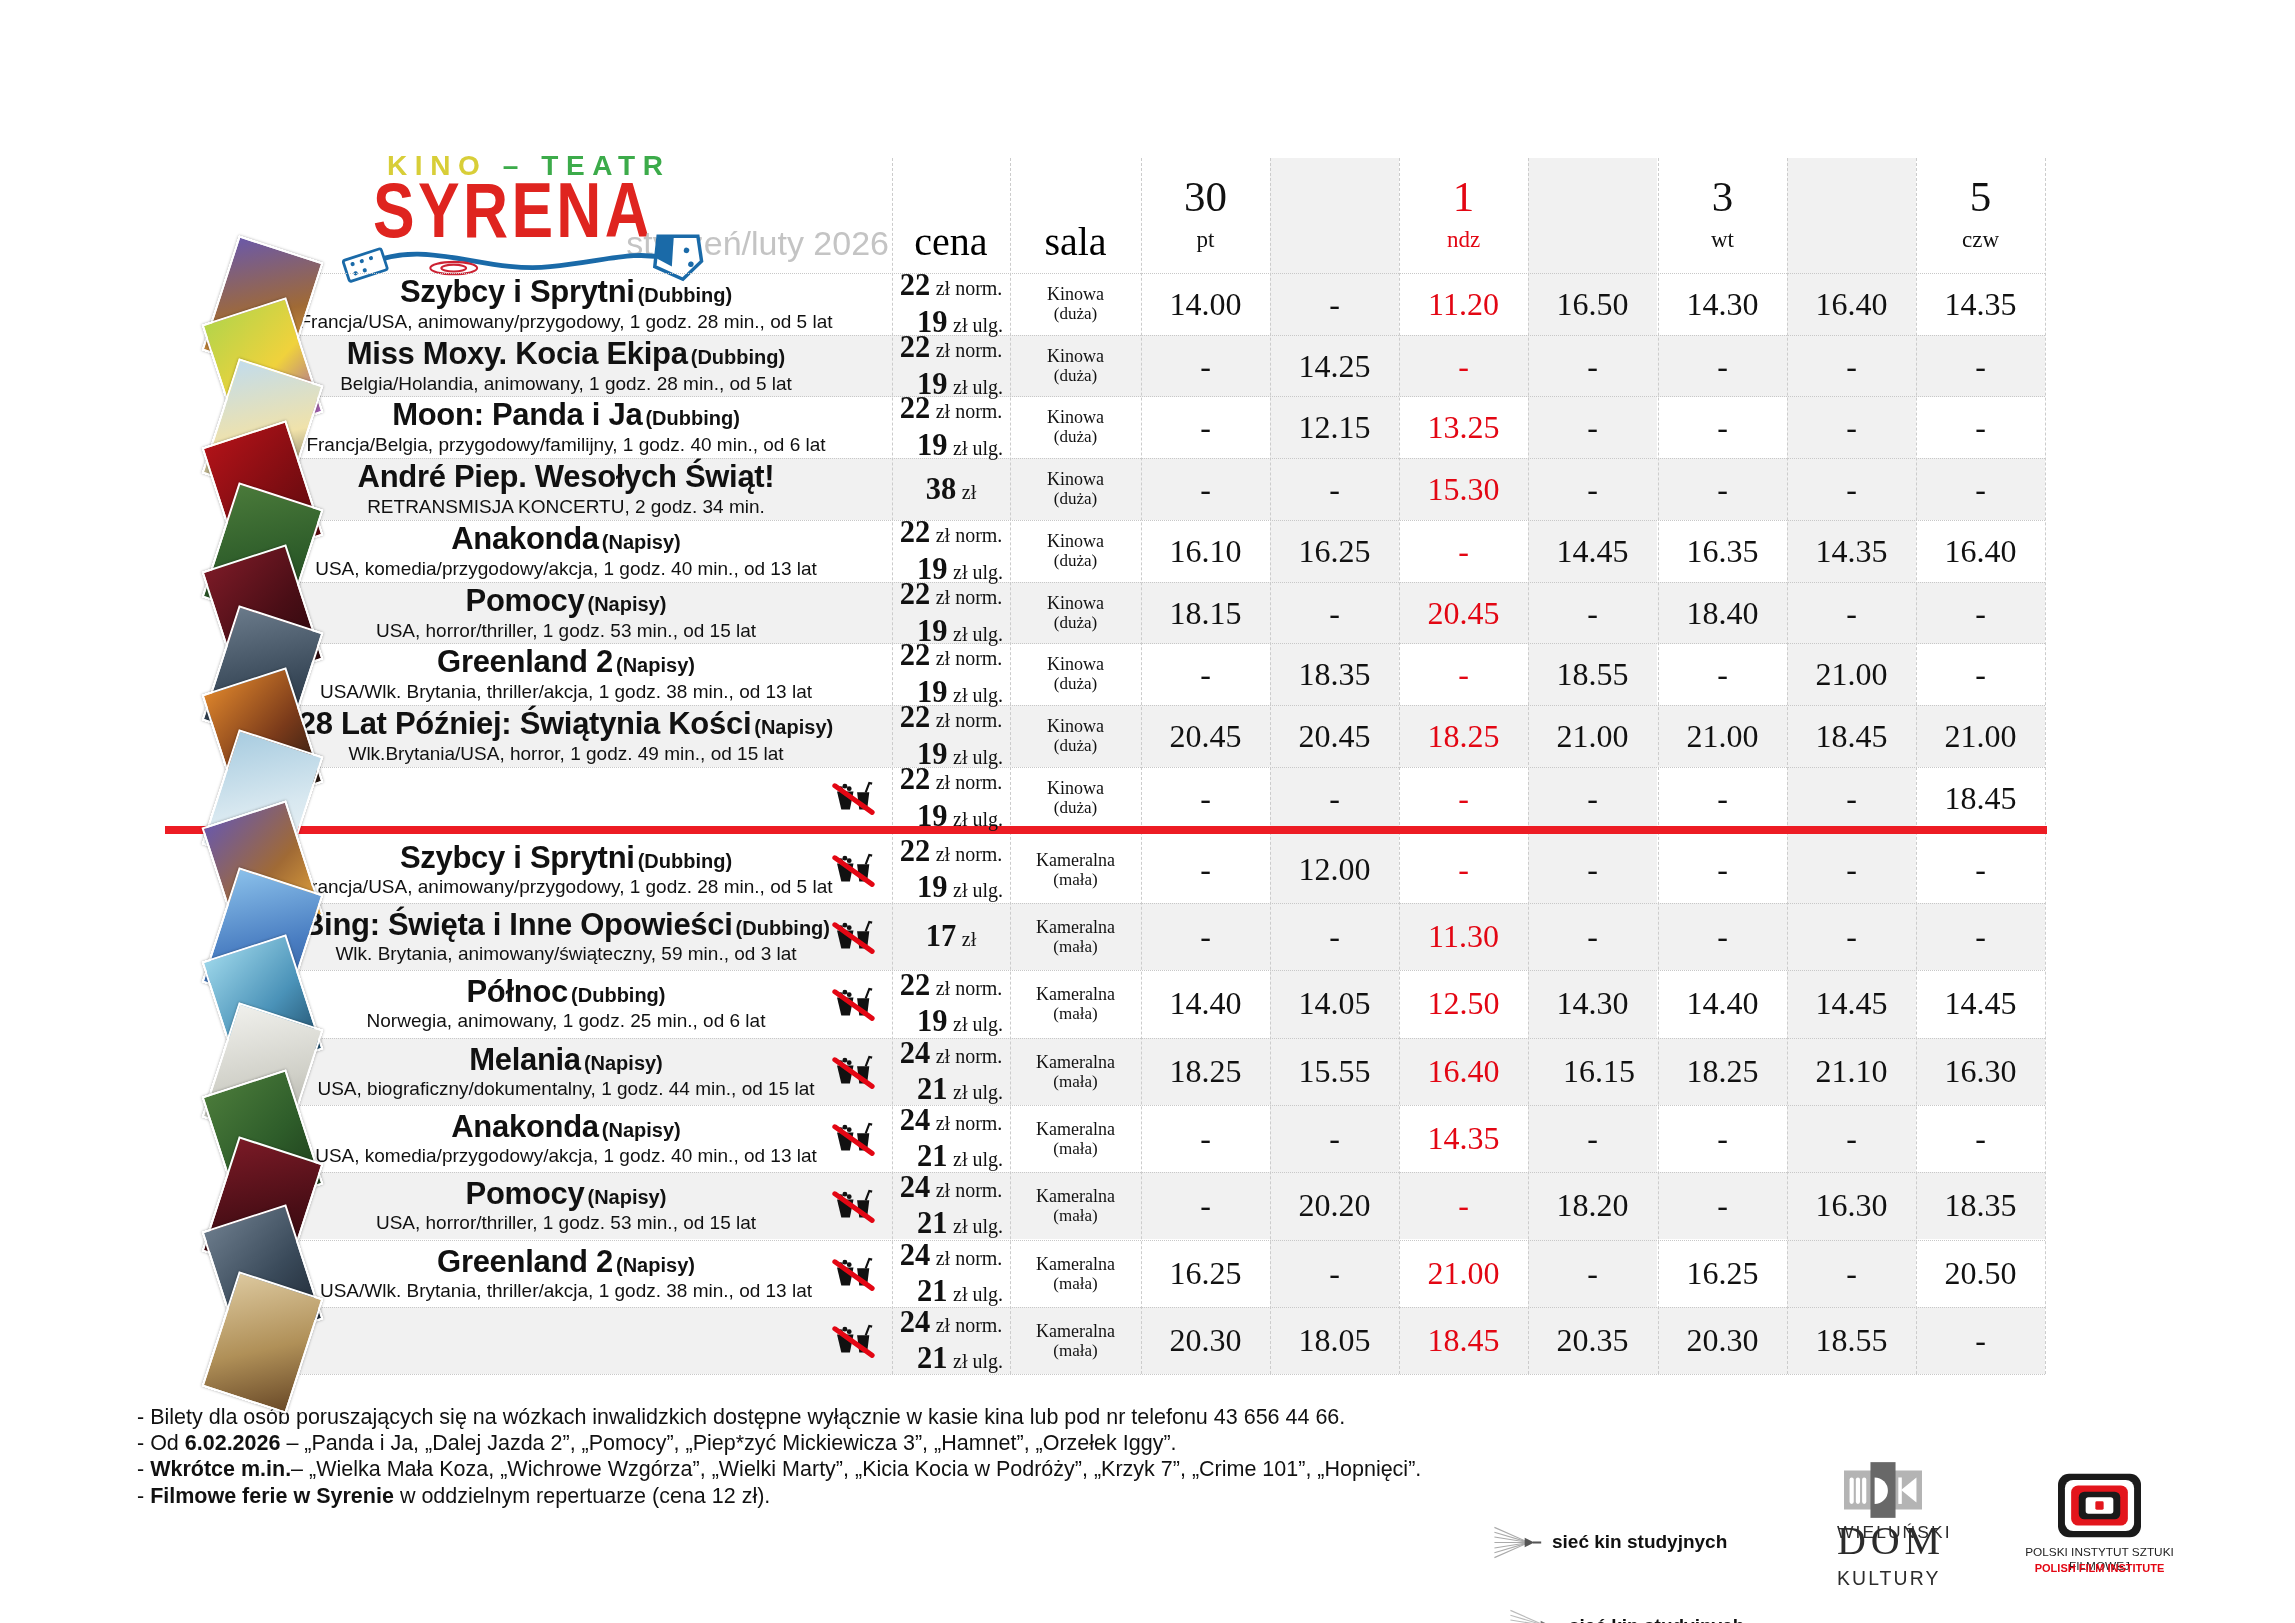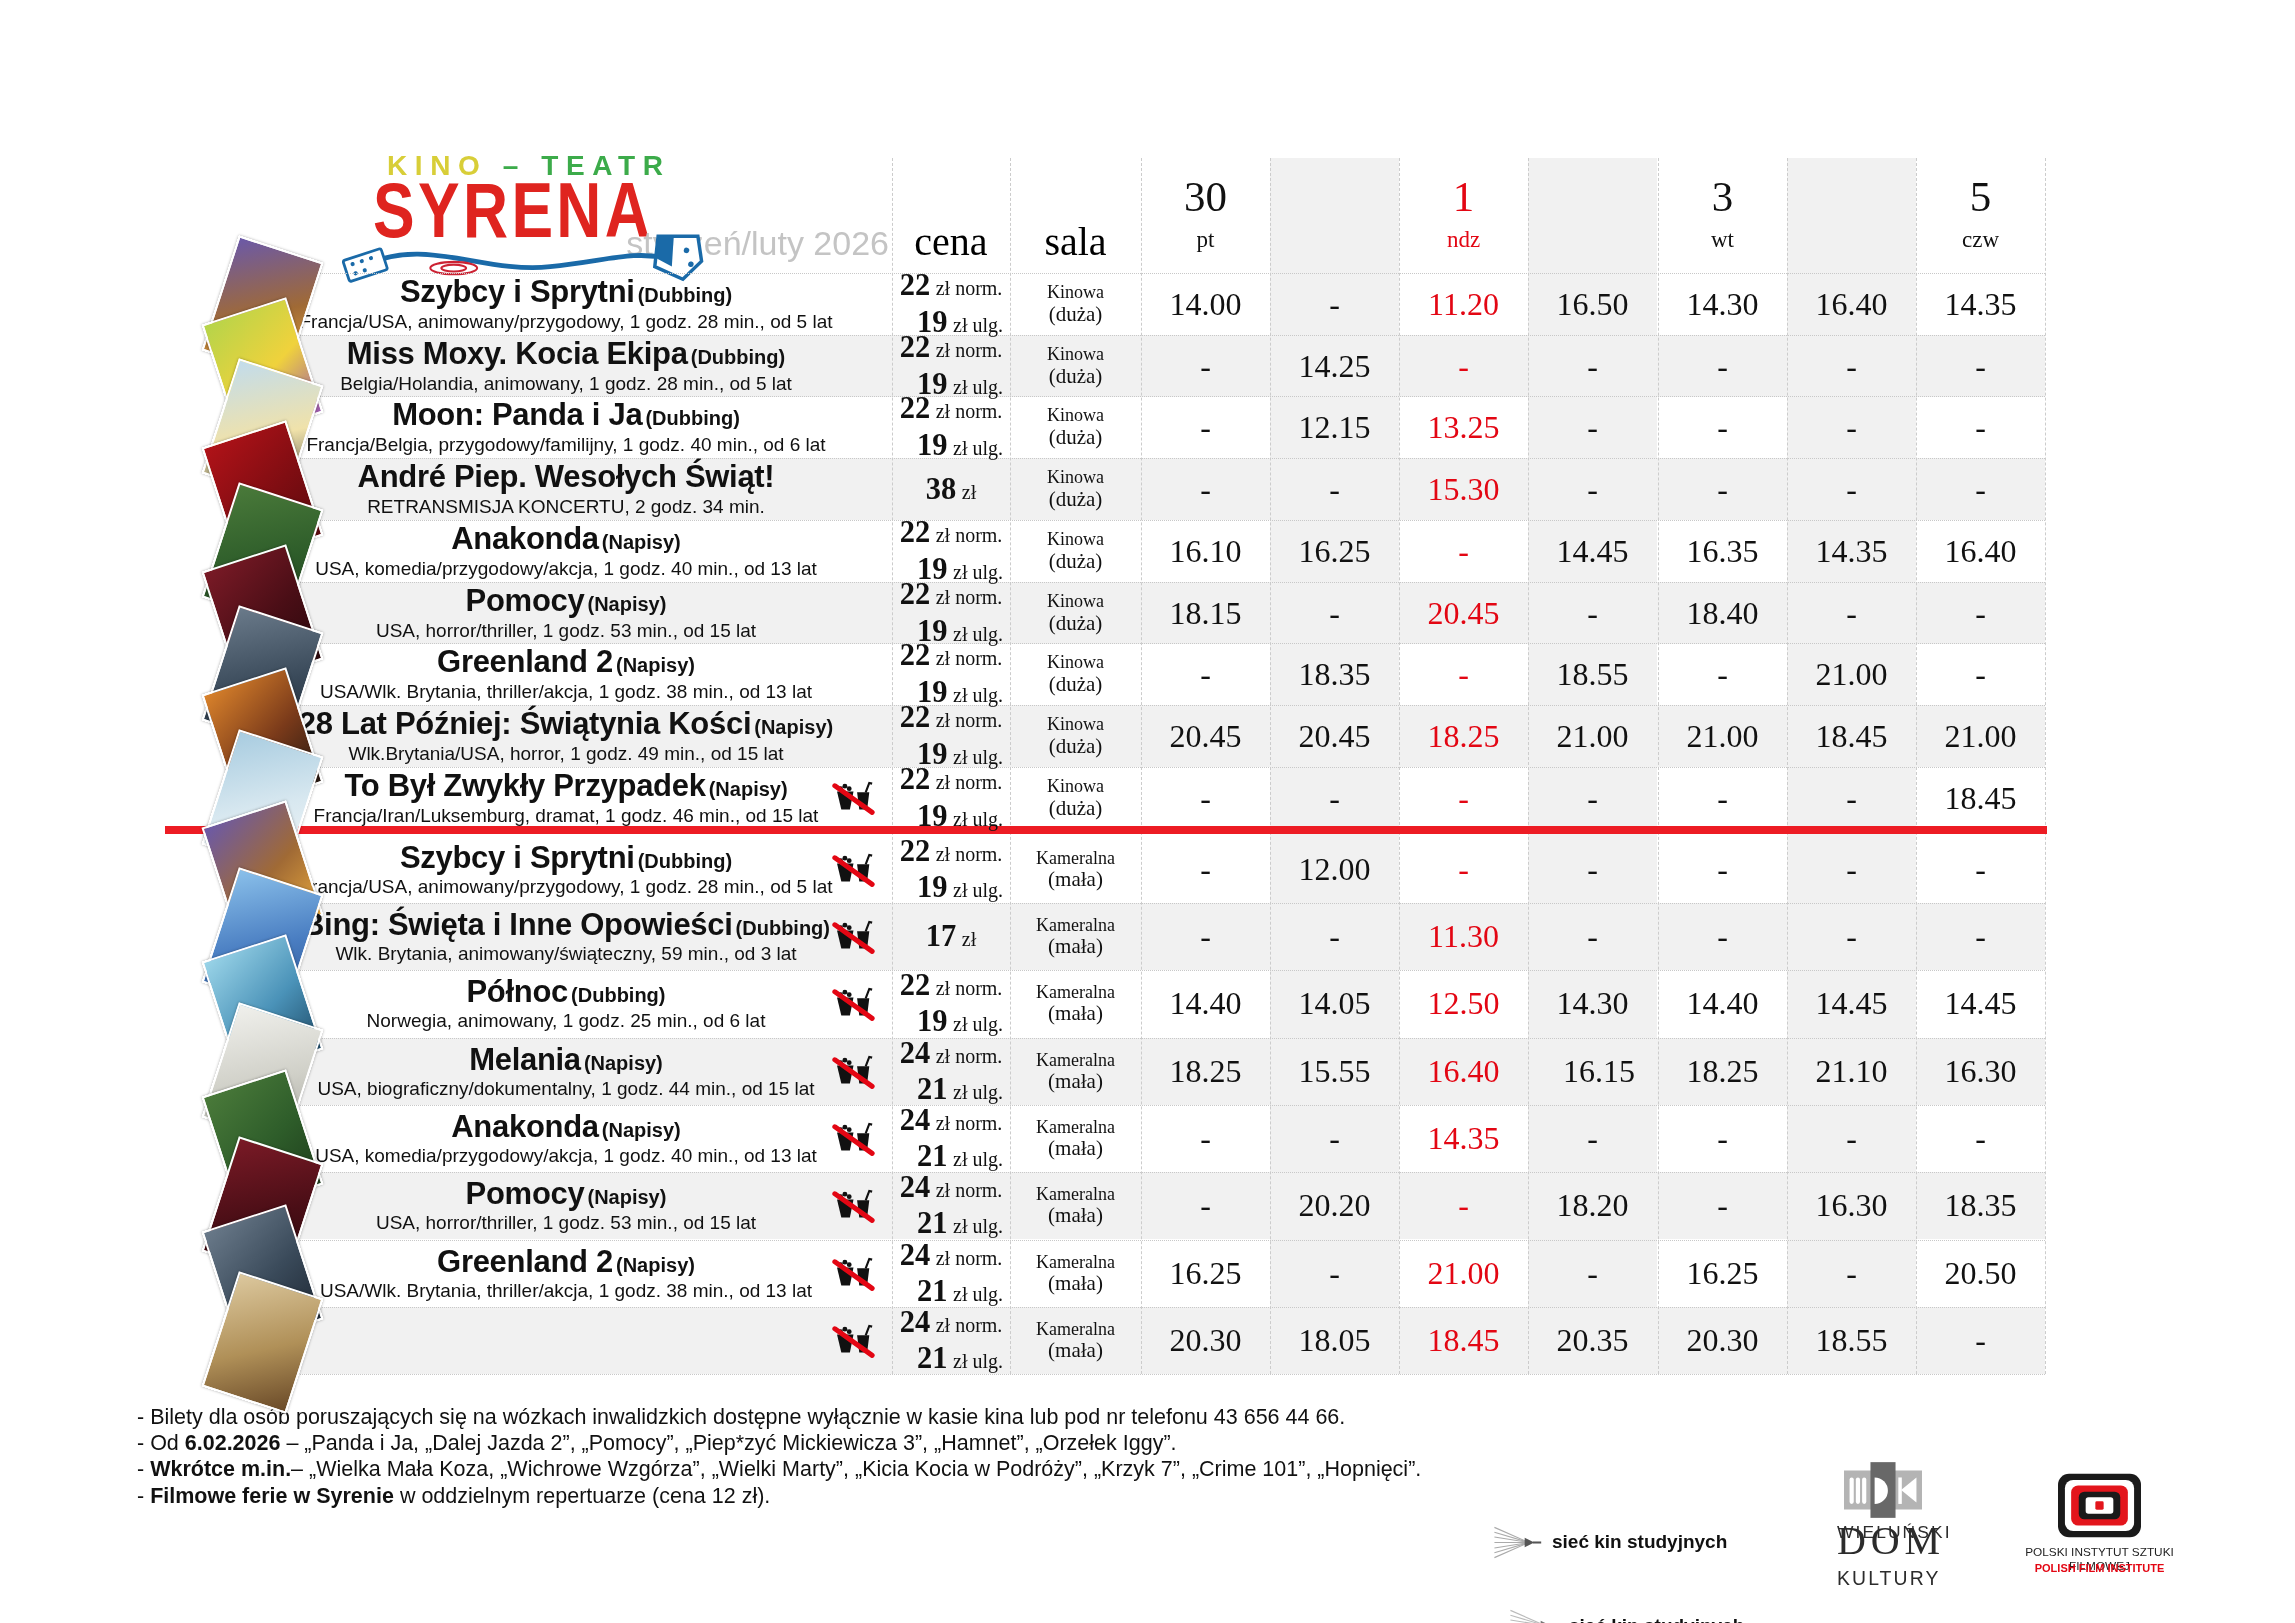--- a/index.html
+++ b/index.html
@@ -40,21 +40,21 @@
   .nofood{position:absolute;left:832px;top:50%;transform:translateY(-50%);width:43px;height:43px;}
   .pricebox{position:absolute;left:892px;width:118px;height:100%;display:flex;flex-direction:column;
             justify-content:center;gap:1.4px;font-family:"Liberation Serif",serif;}
   .price-line{display:flex;align-items:baseline;justify-content:center;gap:5.6px;}
   .price-line.second{margin-left:18px;}
   .price-num{font-weight:bold;font-size:30.5px;}
   .price-unit{font-size:20px;}
   .hallbox{position:absolute;left:1010px;width:131px;height:100%;display:flex;flex-direction:column;
            justify-content:center;align-items:center;font-family:"Liberation Serif",serif;}
   .hall-name{font-size:18px;line-height:1.15;}
-  .hall-size{font-size:21px;line-height:1.1;}
+  .hall-size{font-size:17px;line-height:1.1;}
   .time-cell{position:absolute;height:100%;display:flex;align-items:center;justify-content:center;
              font-family:"Liberation Serif",serif;font-size:32px;}
   
   .note{position:absolute;left:137px;font-size:21.5px;line-height:26px;white-space:nowrap;color:#111;}
   
   .legend-label{position:absolute;font-weight:bold;font-size:19px;white-space:nowrap;}
   
   .wdk-line{position:absolute;left:1837px;width:90px;text-align:center;color:#2c2c2c;white-space:nowrap;}
   .pisf-cap1{position:absolute;left:2005px;top:1545px;width:189px;text-align:center;font-size:11.8px;color:#222;}
   .pisf-cap2{position:absolute;left:2005px;top:1562px;width:189px;text-align:center;font-size:11px;color:#e30613;font-weight:bold;}
@@ -330,24 +330,20 @@
         <div class="time-cell" style="left: 1141px; width: 129px;">20.45</div>
         <div class="time-cell" style="left: 1270px; width: 129px;">20.45</div>
         <div class="time-cell red" style="left: 1399px; width: 129px;">18.25</div>
         <div class="time-cell" style="left: 1528px; width: 129px;">21.00</div>
         <div class="time-cell" style="left: 1658px; width: 129px;">21.00</div>
         <div class="time-cell" style="left: 1787px; width: 129px;">18.45</div>
         <div class="time-cell" style="left: 1916px; width: 129px;">21.00</div>
       </div>
       <div class="movie-row" style="top: 767px; height: 62px;">
         <div class="poster" style="left: 218px; top: -27.4px; transform: rotate(18deg); background: linear-gradient(150deg, rgb(168, 204, 224) 0%, rgb(216, 232, 240) 55%, rgb(240, 244, 246) 100%);"></div>
-        <div class="titlebox">
-          <div><span class="movie-title">To Był Zwykły Przypadek</span> <span class="movie-suffix">(Napisy)</span></div>
-          <div class="movie-desc">Francja/Iran/Luksemburg, dramat, 1 godz. 46 min., od 15 lat</div>
-        </div>
         <div class="nofood"><svg width="43" height="43" viewBox="0 0 60 60">
             <circle cx="12" cy="17" r="3.4" fill="#111"></circle>
             <circle cx="18" cy="13.5" r="3.4" fill="#111"></circle>
             <circle cx="24" cy="17" r="3.4" fill="#111"></circle>
             <path d="M7 21 L13 46 L25 46 L30 21 Z" fill="#111"></path>
             <path d="M35 22 L38 46 L49 46 L52 22 Z" fill="#111"></path>
             <path d="M47 22 L52 9 L56 10" stroke="#111" stroke-width="3" fill="none"></path>
             <line x1="4" y1="13" x2="56" y2="50" stroke="#e30613" stroke-width="7" stroke-linecap="round"></line>
           </svg></div>
         <div class="pricebox">

